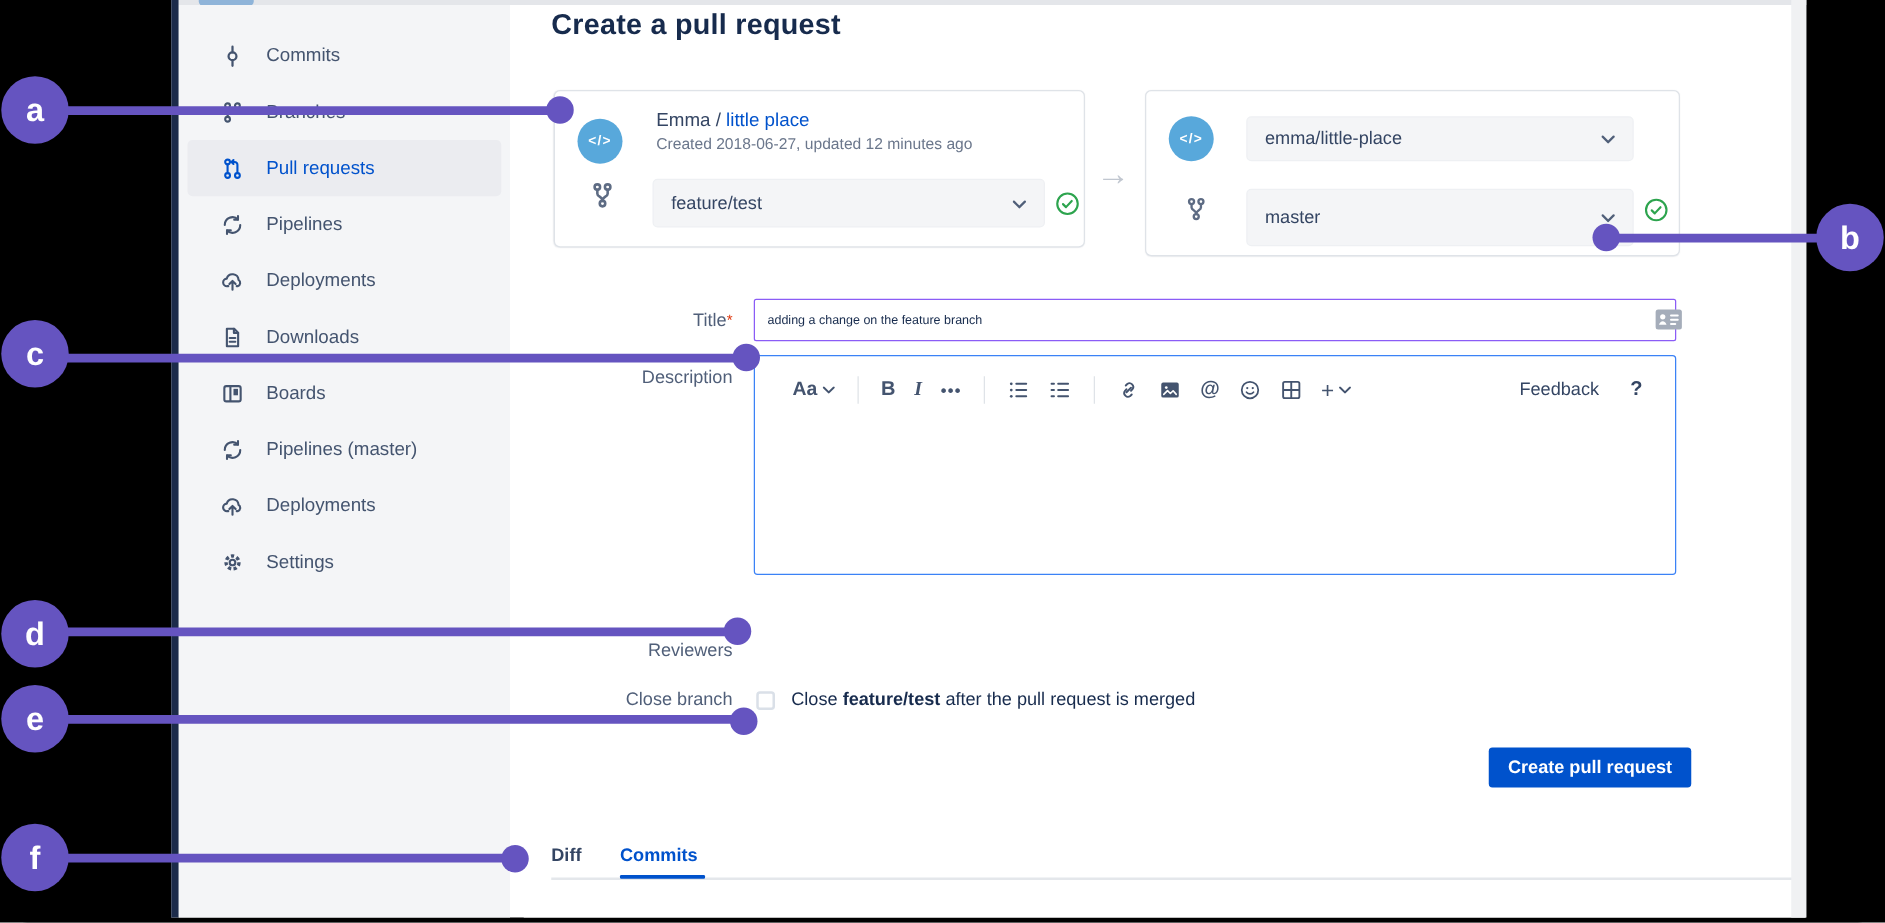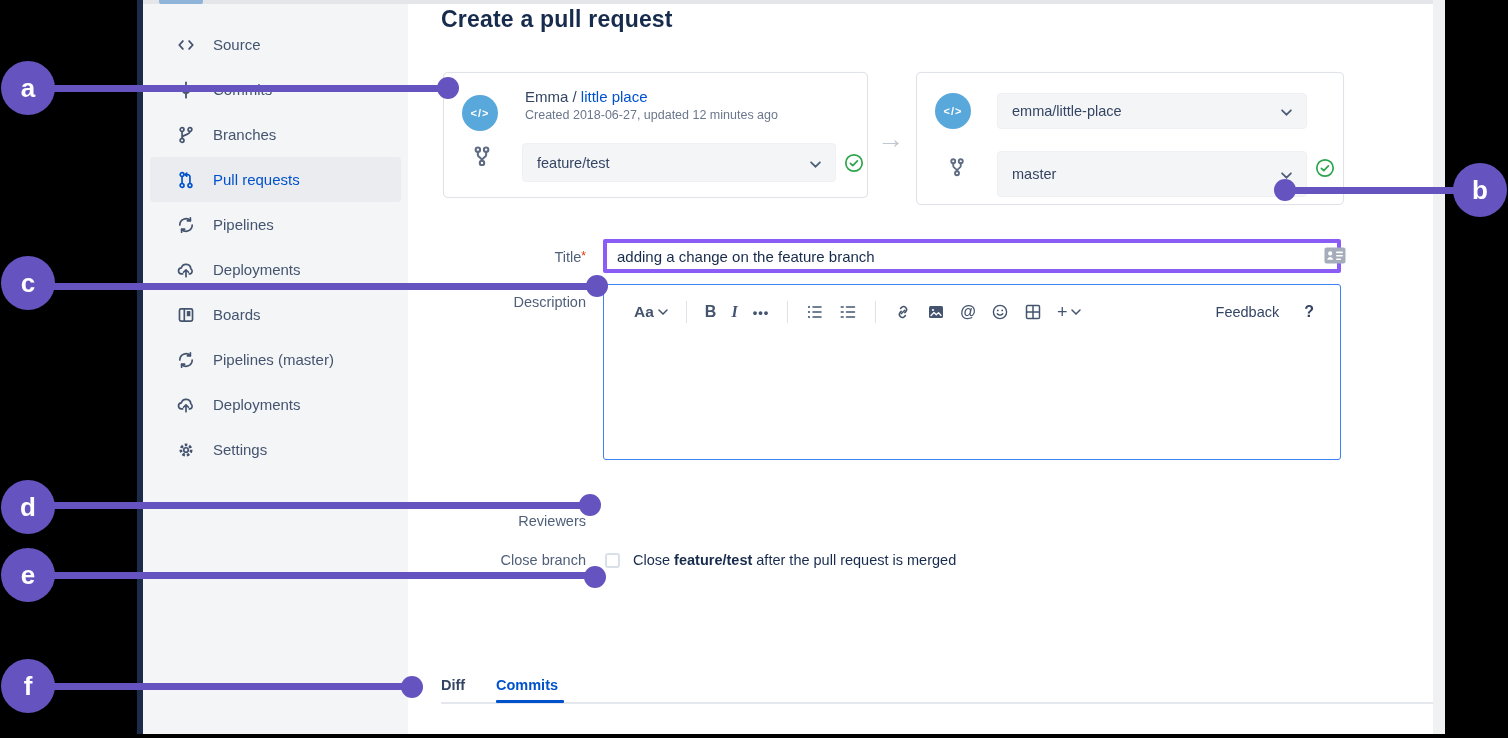--- a/index.html
+++ b/index.html
@@ -37,22 +37,22 @@
   .select{position:absolute;background:#F4F5F7;border:1px solid #EEF0F3;border-radius:4px;display:flex;align-items:center;
           padding:0 14px;font-size:14.5px;color:#344563;cursor:pointer;}
   .select .grow{flex:1;}
   .chev{color:#505F79;}
   .branch-glyph{position:absolute;color:#5E6C84;}
   .okcheck{position:absolute;width:20px;height:20px;}
   .between-arrow{position:absolute;left:458px;top:120px;color:#C1C7D0;font-size:27px;font-weight:700;}
 
   .flabel{position:absolute;width:167px;text-align:right;font-size:14.5px;color:#505F79;}
   .req{color:#DE350B;font-size:12px;vertical-align:top;}
-  .tinput{position:absolute;left:184px;width:738px;border:4px solid #8b5cf6;border-radius:2px;background:#fff;
-          font-size:15px;color:var(--color-navy);padding:0 34px 0 10px;font-family:"Liberation Sans",sans-serif;}
+  .tinput{position:absolute;left:184px;width:738px;border:1px solid #8b5cf6;border-radius:2px;background:#fff;
+          font-size:10px;color:var(--color-navy);padding:0 34px 0 10px;font-family:"Liberation Sans",sans-serif;}
   .tinput::placeholder{color:#7A869A;opacity:1;}
   .cardfield-icon{position:absolute;right:194px;top:243px;}
 
   .editor{position:absolute;left:184px;top:280px;width:738px;height:176px;border:1px solid #3b82f6;border-radius:3px;background:#fff;}
   .toolbar{display:flex;align-items:center;padding:16px 26px 0 30px;color:var(--color-icon);gap:15px;}
   .tb-txt{font-size:15.5px;font-weight:600;display:flex;align-items:center;gap:4px;cursor:pointer;}
   .tb-b{font-size:16px;font-weight:800;cursor:pointer;}
   .tb-i{font-size:16px;font-style:italic;font-weight:600;font-family:"Liberation Serif",serif;cursor:pointer;}
   .tb-more{font-size:13px;letter-spacing:1px;font-weight:700;cursor:pointer;}
   .tb-div{width:1px;height:22px;background:#DFE3E8;margin:0 3px;}
@@ -83,28 +83,20 @@
 
 <div class="canvas">
   <div class="app">
     <div class="navstrip"></div>
     <div class="topstrip"></div>
     <div class="avatar-remnant"></div>
 
     <nav class="sidebar">
       <div class="side-item">
         <span class="s-icon">
-          <svg width="18" height="18" viewBox="0 0 16 16" fill="none" stroke="currentColor" stroke-width="1.6" stroke-linecap="round" stroke-linejoin="round">
-              <path d="M5.2 4.5 2 8l3.2 3.5M10.8 4.5 14 8l-3.2 3.5"></path>
-            </svg>
-        </span>
-          <span>Source</span>
-      </div>
-      <div class="side-item">
-        <span class="s-icon">
           <svg width="18" height="18" viewBox="0 0 16 16" fill="none" stroke="currentColor" stroke-width="1.6" stroke-linecap="round">
               <circle cx="8" cy="8" r="2.8"></circle>
               <path d="M8 1.2v4M8 10.8v4"></path>
             </svg>
         </span>
           <span>Commits</span>
       </div>
       <div class="side-item">
         <span class="s-icon">
           <svg width="18" height="18" viewBox="0 0 16 16" fill="none" stroke="currentColor" stroke-width="1.5" stroke-linecap="round">
@@ -139,20 +131,30 @@
           <span>Pipelines</span>
       </div>
       <div class="side-item">
         <span class="s-icon">
           <svg width="18" height="18" viewBox="0 0 16 16" fill="none" stroke="currentColor" stroke-width="1.5" stroke-linecap="round" stroke-linejoin="round">
               <path d="M5 11.5h-.8a2.7 2.7 0 0 1-.3-5.4 4.3 4.3 0 0 1 8.4.9 2.5 2.5 0 0 1-.6 4.5H11"></path>
               <path d="M8 14V7.8M5.8 10 8 7.8 10.2 10"></path>
             </svg>
         </span>
           <span>Deployments</span>
+      </div>
+      <div class="side-item">
+        <span class="s-icon">
+          <svg width="18" height="18" viewBox="0 0 16 16" fill="none" stroke="currentColor" stroke-width="1.5" stroke-linecap="round" stroke-linejoin="round">
+              <path d="M4 1.8h5.2L12 4.6v9.6H4z"></path>
+              <path d="M9 1.8v3h3"></path>
+              <path d="M6 8.4h4M6 11h4"></path>
+            </svg>
+        </span>
+          <span>Downloads</span>
       </div>
       <div class="side-item">
         <span class="s-icon">
           <svg width="18" height="18" viewBox="0 0 16 16" fill="none" stroke="currentColor" stroke-width="1.5">
               <rect x="2.2" y="2.6" width="11.6" height="10.8" rx="1.4"></rect>
               <path d="M6.5 2.6v10.8"></path>
               <rect x="8.7" y="4.5" width="3.2" height="4.6" fill="currentColor" stroke="none"></rect>
             </svg>
         </span>
           <span>Boards</span>
@@ -330,20 +332,21 @@
           <span class="tb-help">?</span>
         </div>
       </div>
 
       <div class="flabel" style="top:509px;">Reviewers</div>
 
       <div class="flabel" style="top:548px;">Close branch</div>
       <span class="checkbox"></span>
       <div class="close-text"><span>Close </span><b>feature/test</b><span> after the pull request is merged</span></div>
 
+      <button class="primary-btn">Create pull request</button>
 
       <span class="tab tab-diff">Diff</span>
       <span class="tab tab-commits">Commits</span>
       <div class="tabs-rule"></div>
       <div class="tab-underline"></div>
     </main>
 
     <div class="rightstrip"></div>
   </div>
 

